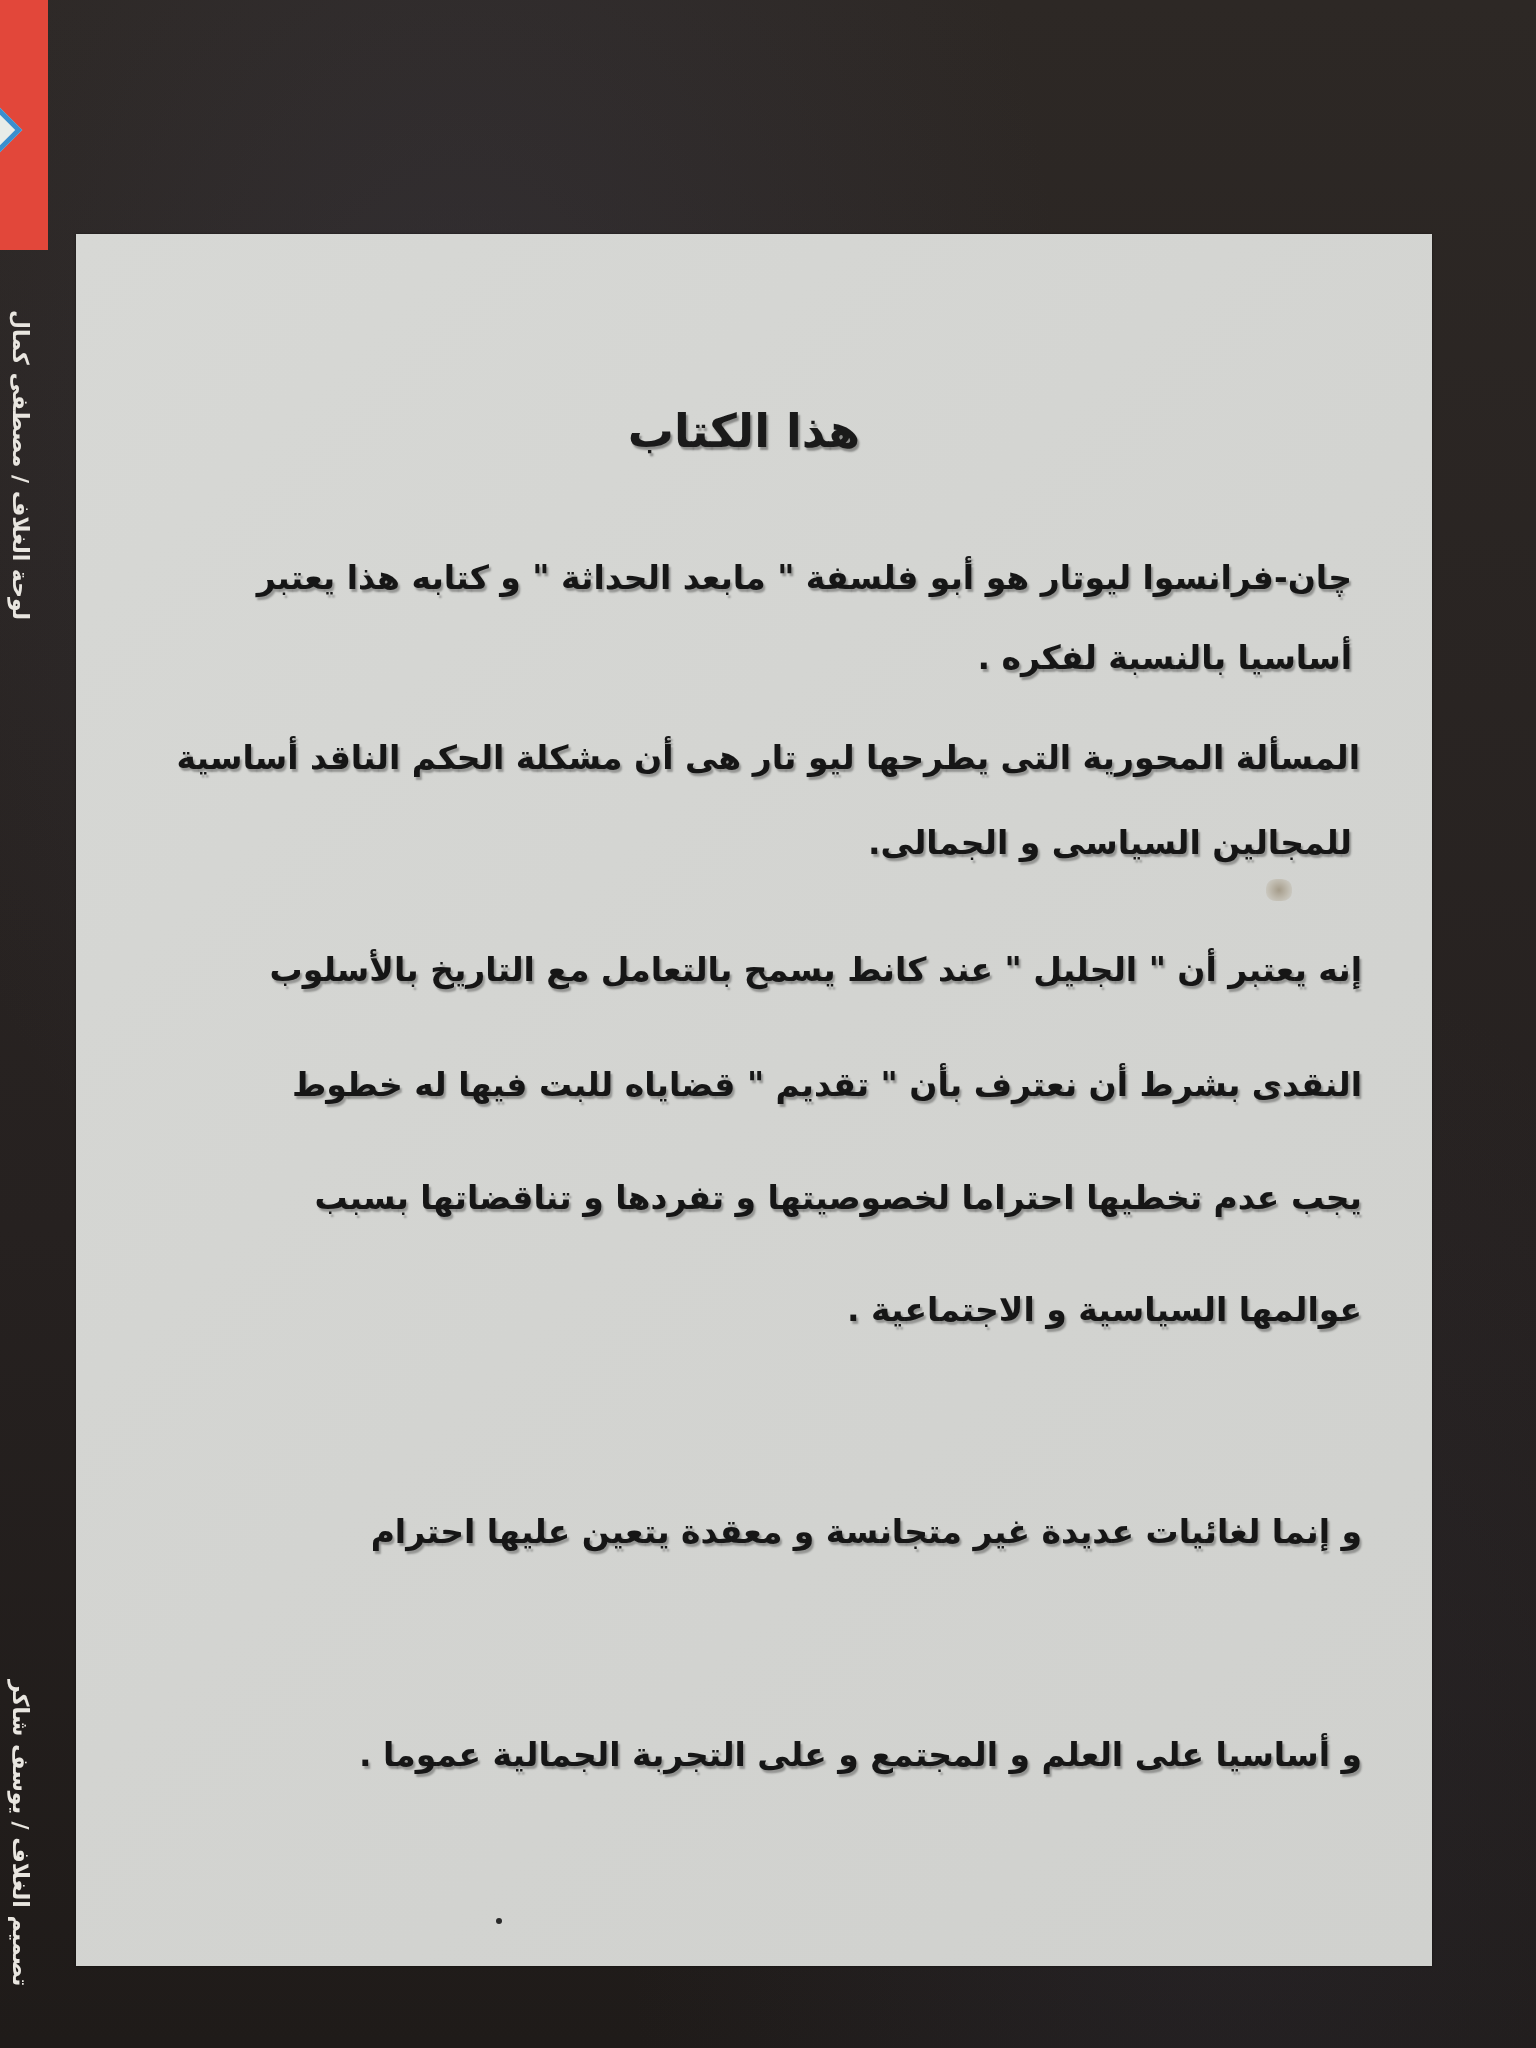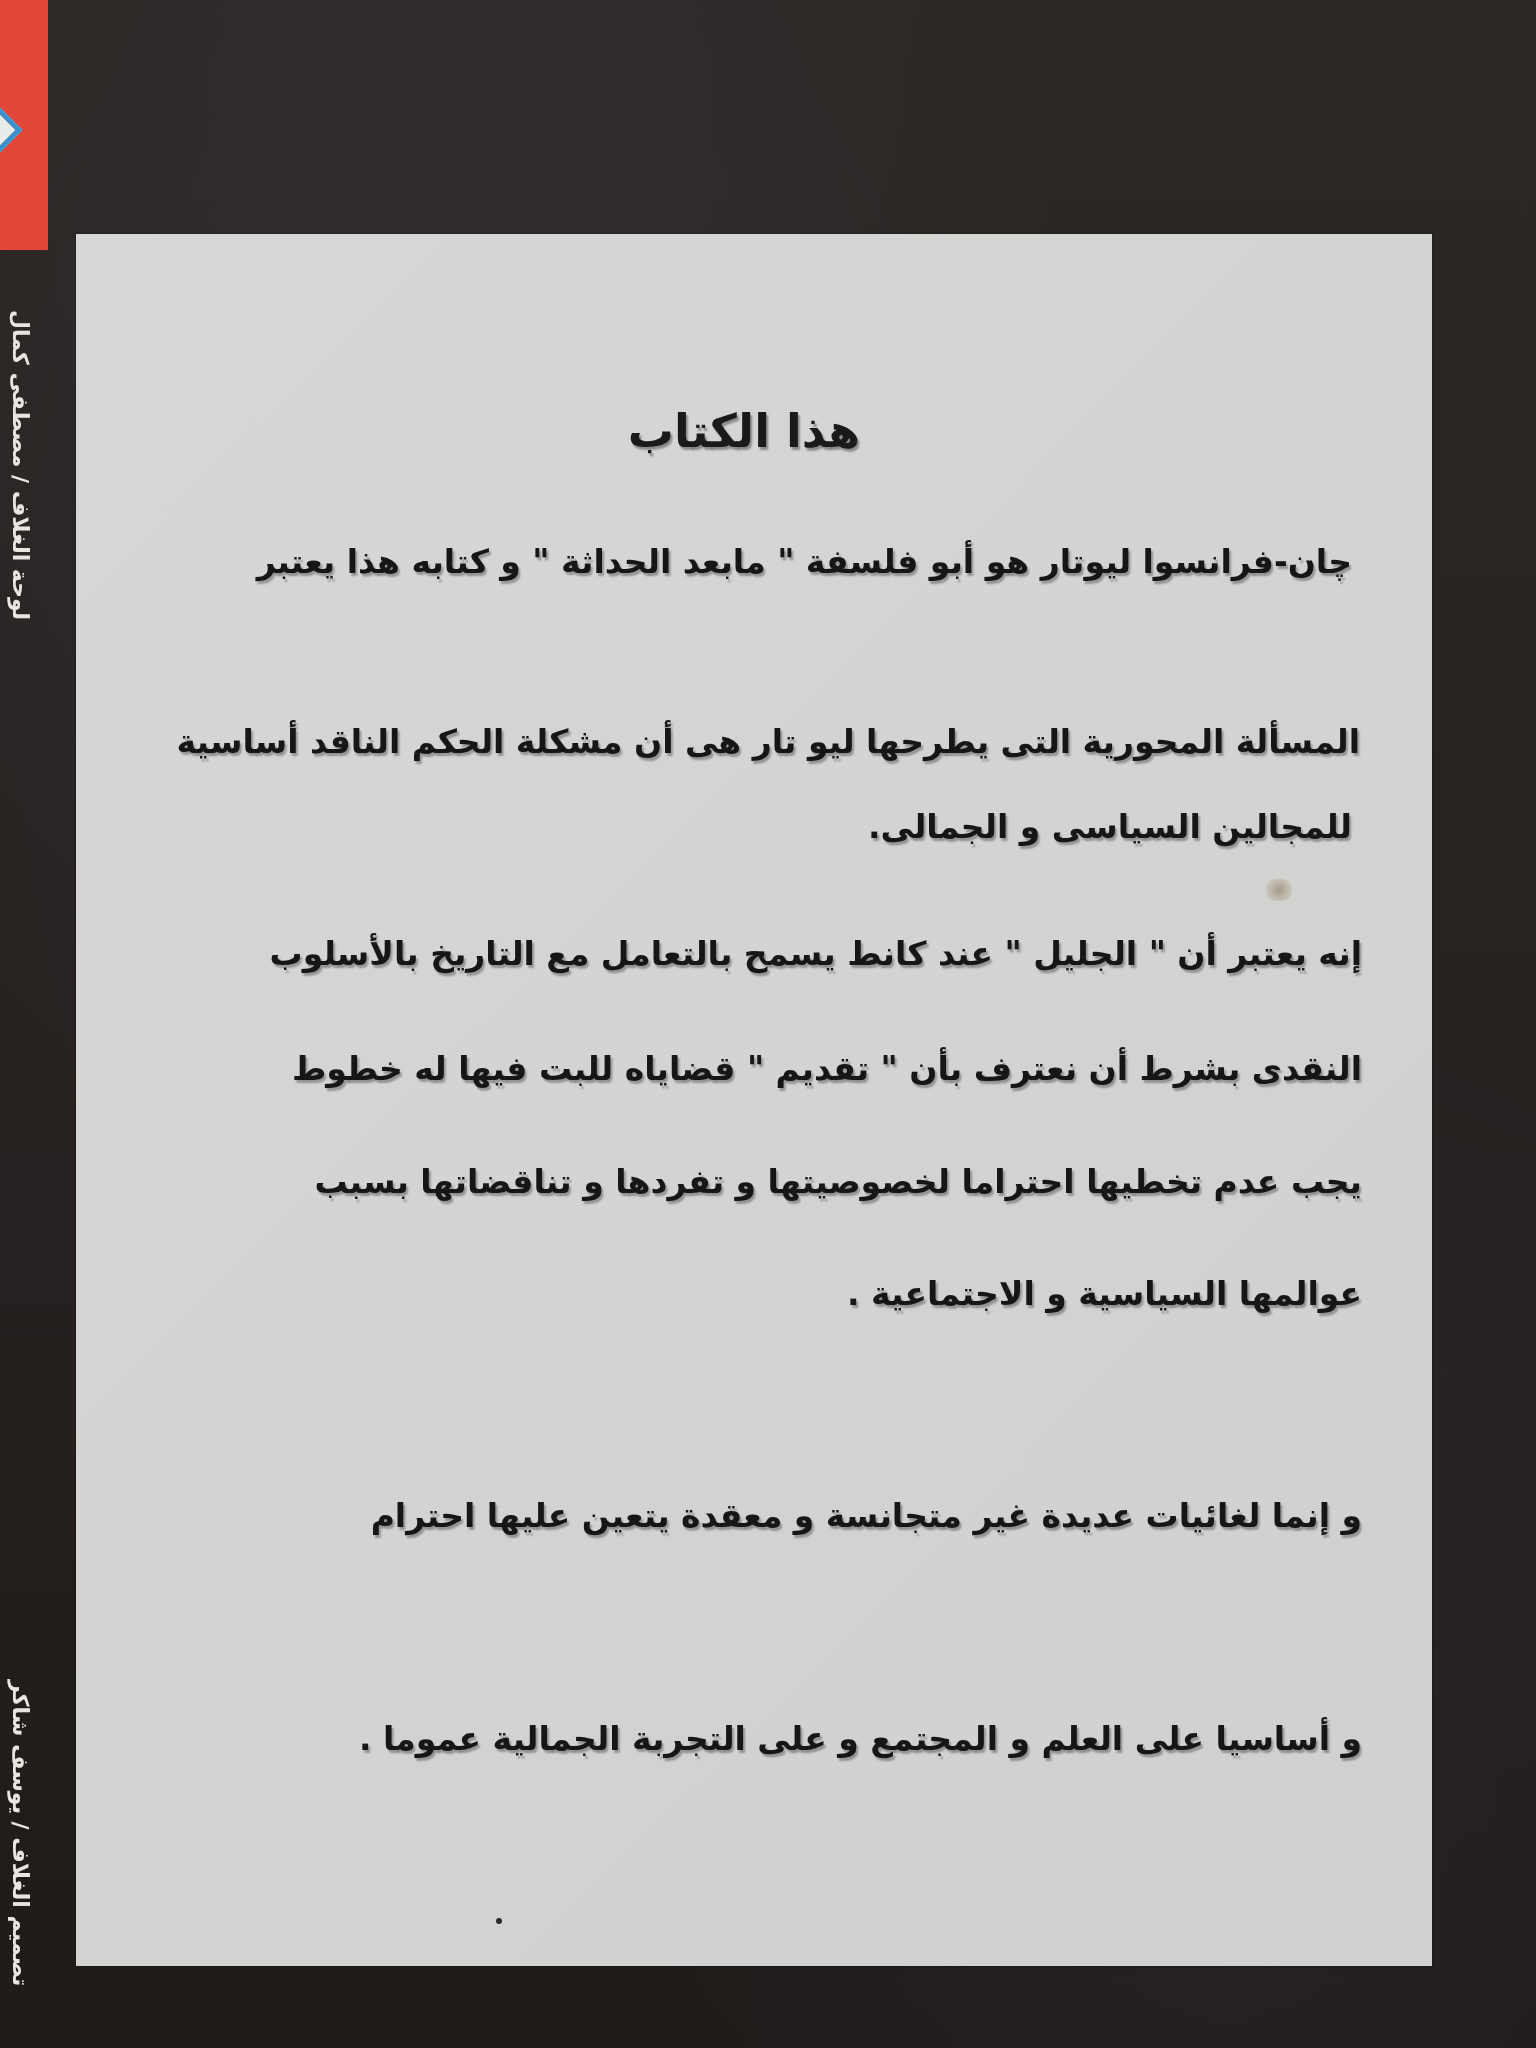--- a/index.html
+++ b/index.html
@@ -84,20 +84,21 @@
     .line {
       position: absolute;
       right: 0;
       font-family: "DejaVu Sans", sans-serif;
       font-weight: bold;
       font-size: 33px;
       color: #161616;
       white-space: nowrap;
       text-shadow: 2px 3px 2px rgba(0,0,0,0.3);
       direction: rtl;
+      margin-top: 16px;
     }
     .dot-speck {
       position: absolute;
       width: 6px;
       height: 6px;
       border-radius: 50%;
       background: #2a2a2a;
     }
     .stain {
       position: absolute;
@@ -117,20 +118,21 @@
 </div>
 
 <div class="spine-text spine-top">لوحة الغلاف / مصطفى كمال</div>
 <div class="spine-text spine-bottom">تصميم الغلاف / يوسف شاكر</div>
 
 <div class="panel">
   <div class="panel-inner">
     <div class="title">هذا الكتاب</div>
 
     <div class="line" style="top:308px;">چان-فرانسوا ليوتار هو أبو فلسفة " مابعد الحداثة " و كتابه هذا يعتبر</div>
+    <div class="line" style="top:388px;">أساسيا بالنسبة لفكره .</div>
 
     <div class="line" style="top:488px; right:-8px;">المسألة المحورية التى يطرحها ليو تار هى أن مشكلة الحكم الناقد أساسية</div>
     <div class="line" style="top:573px;">للمجالين السياسى و الجمالى.</div>
 
     <div class="line" style="top:700px; right:-10px;">إنه يعتبر أن " الجليل " عند كانط يسمح بالتعامل مع التاريخ بالأسلوب</div>
     <div class="line" style="top:815px; right:-10px;">النقدى بشرط أن نعترف بأن " تقديم " قضاياه للبت فيها له خطوط</div>
     <div class="line" style="top:928px; right:-10px;">يجب عدم تخطيها احتراما لخصوصيتها و تفردها و تناقضاتها بسبب</div>
     <div class="line" style="top:1040px; right:-10px;">عوالمها السياسية و الاجتماعية .</div>
 
     <div class="line" style="top:1262px; right:-10px;">و إنما لغائيات عديدة غير متجانسة و معقدة يتعين عليها احترام</div>

